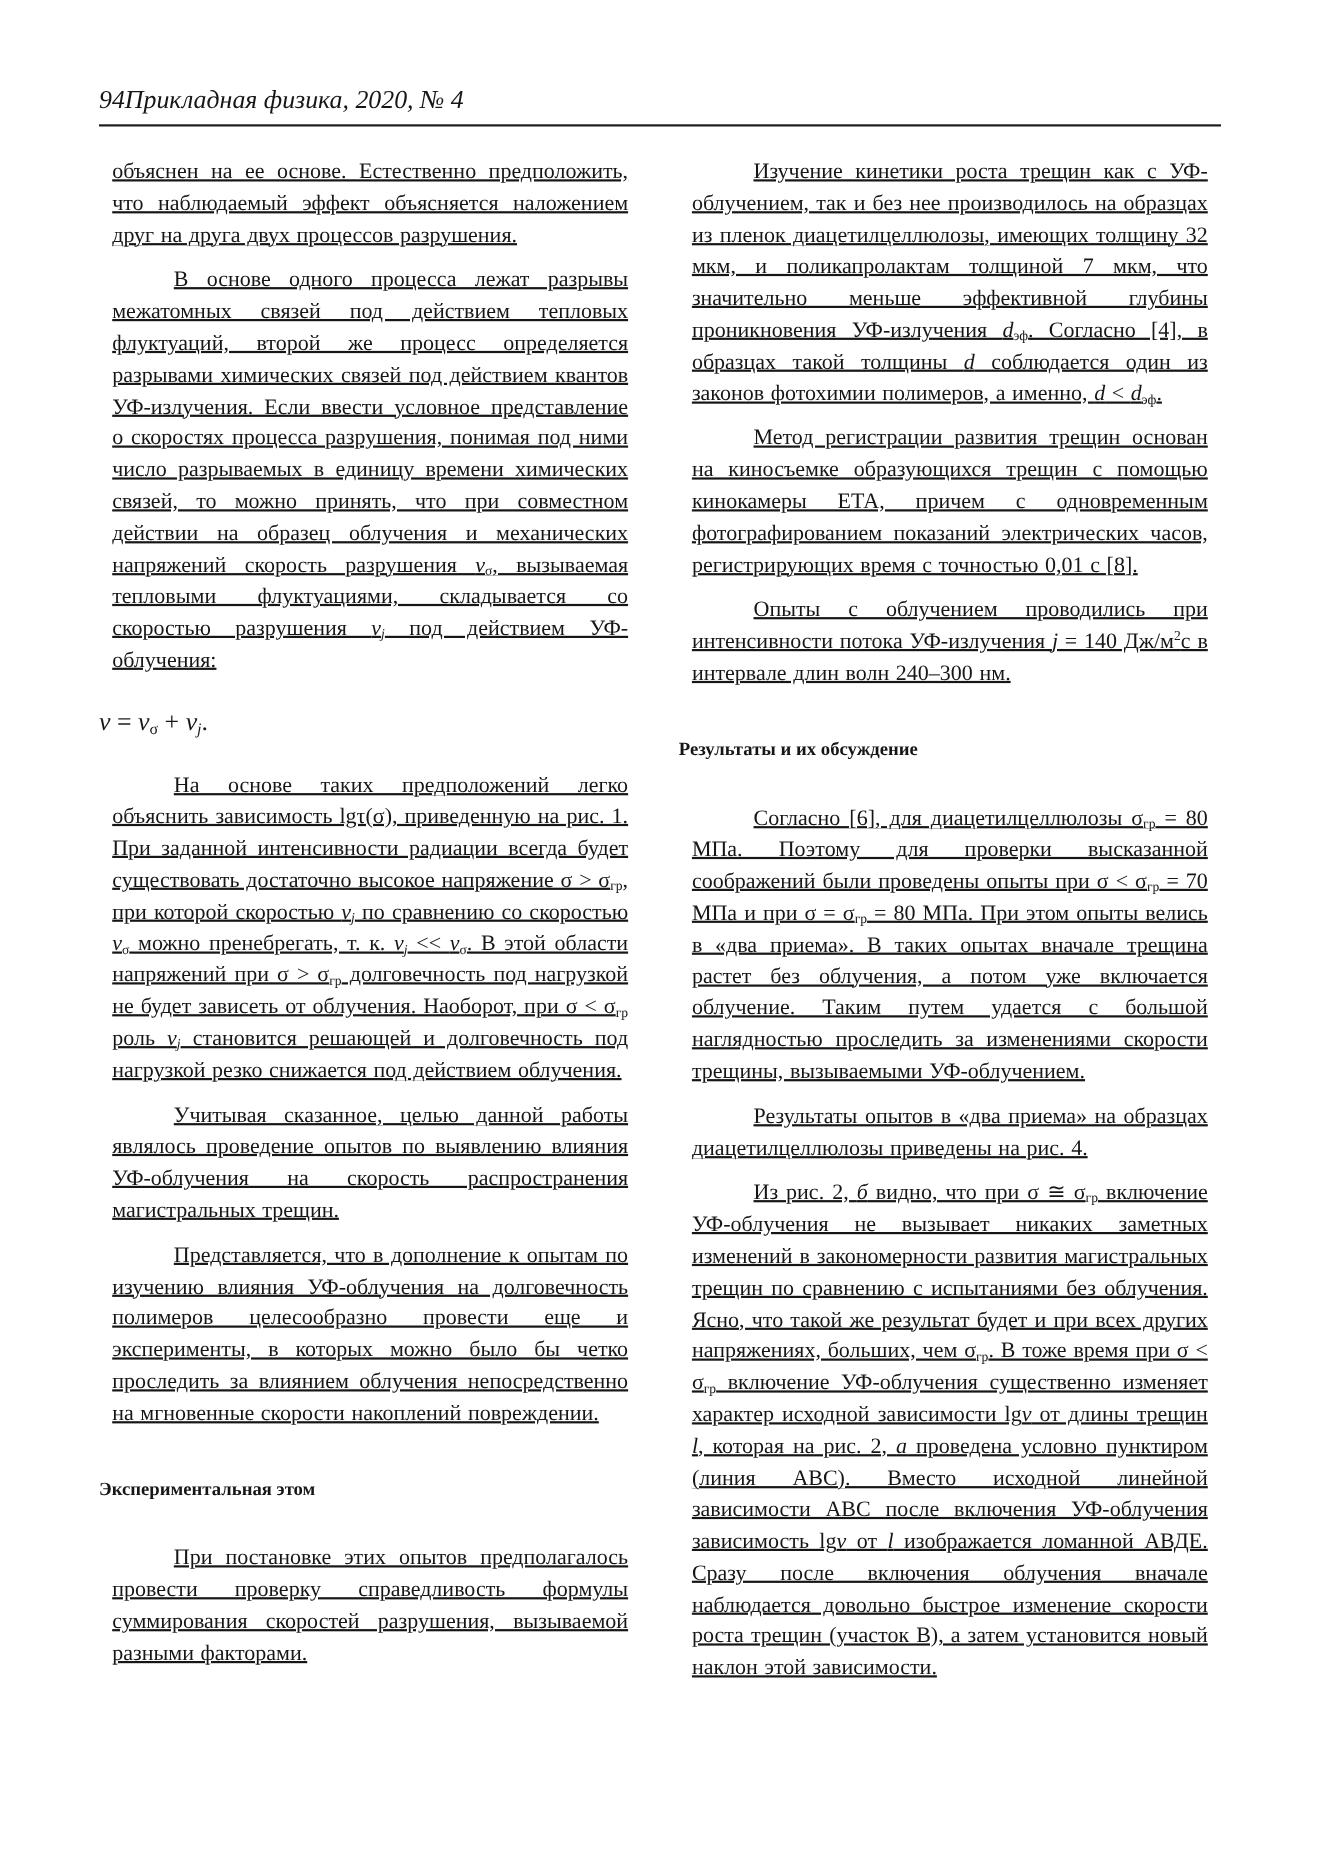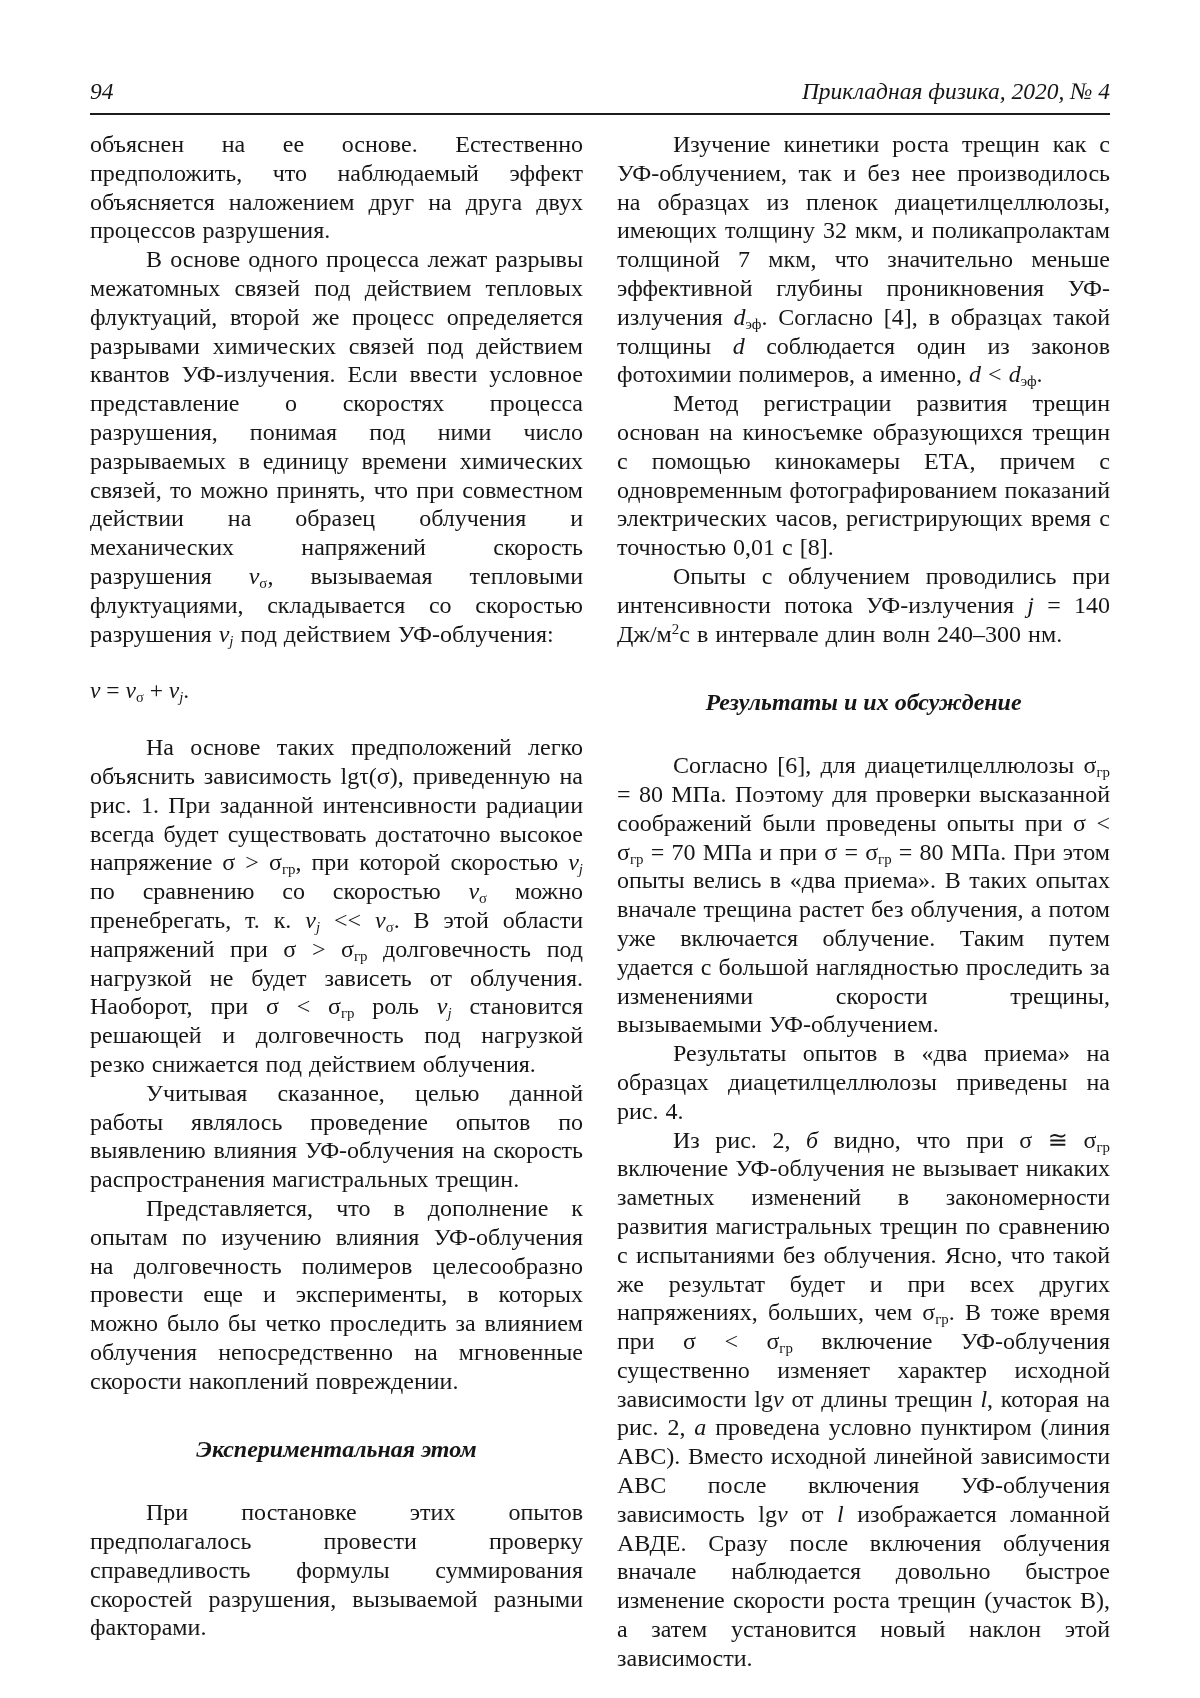--- a/index.html
+++ b/index.html
@@ -10,55 +10,54 @@
     font-family: "Liberation Serif", "DejaVu Serif", serif;
     overflow: hidden;
   }
   .page {
     box-sizing: border-box;
     width: 1200px; height: 1698px;
     padding: 78px 90px 20px 90px;
   }
   .header {
     display: flex;
-    justify-content: space-between;
     align-items: flex-end;
     font-style: italic;
     font-size: 23.5px;
     line-height: 1.15;
     padding-bottom: 8px;
     border-bottom: 2px solid #1c1c1c;
   }
   .columns {
     display: flex;
     gap: 34px;
     padding-top: 15px;
   }
   .col { flex: 1 1 0; min-width: 0; }
   p.para {
-    margin: 0;
-    font-size: 24px;
+    margin: 12px;
+    font-size: 20px;
     line-height: 28.8px;
     text-align: justify;
     word-spacing: 1px;
+    text-decoration: underline;
   }
   p.indent { text-indent: 56px; }
   .formula {
     text-align: left;
     font-size: 23.5px;
     line-height: 28.8px;
     margin: 28px 0;
   }
   .sec-heading {
-    text-align: center;
+    text-align: left;
     font-weight: bold;
-    font-size: 24px;
+    font-size: 17px;
     line-height: 28.8px;
     margin: 40px 0 34px 0;
-    font-style: italic;
   }
   .it { font-style: italic; }
   .sb { font-size: 0.62em; line-height: 0; vertical-align: -0.25em; }
   .sp { font-size: 0.62em; line-height: 0; vertical-align: 0.55em; }
 </style>
 </head>
 <body>
 
 <div class="page">
   <div class="header">

